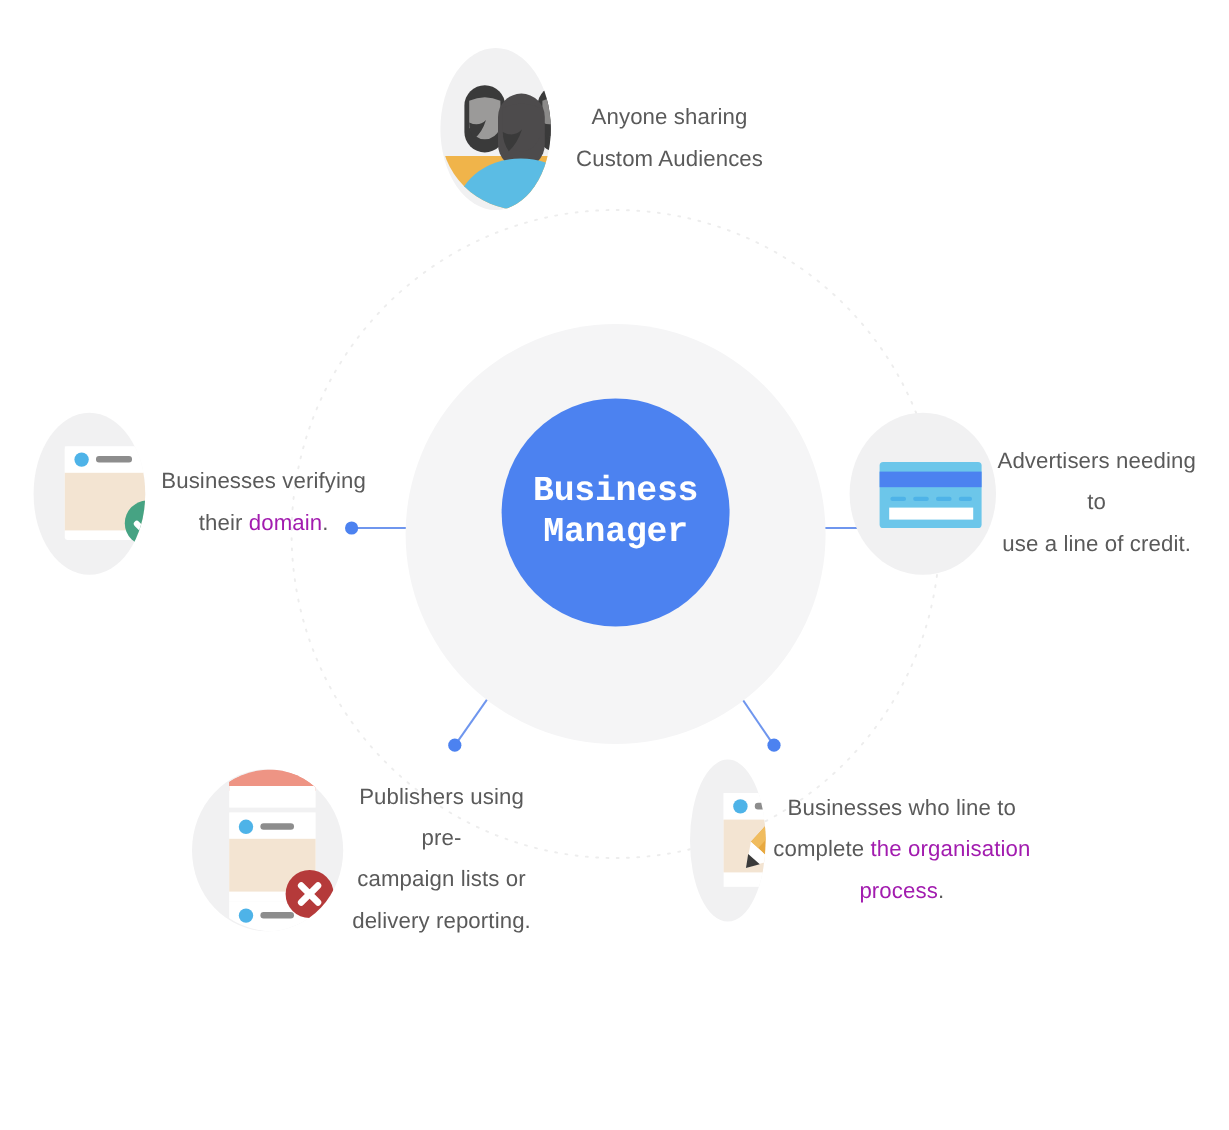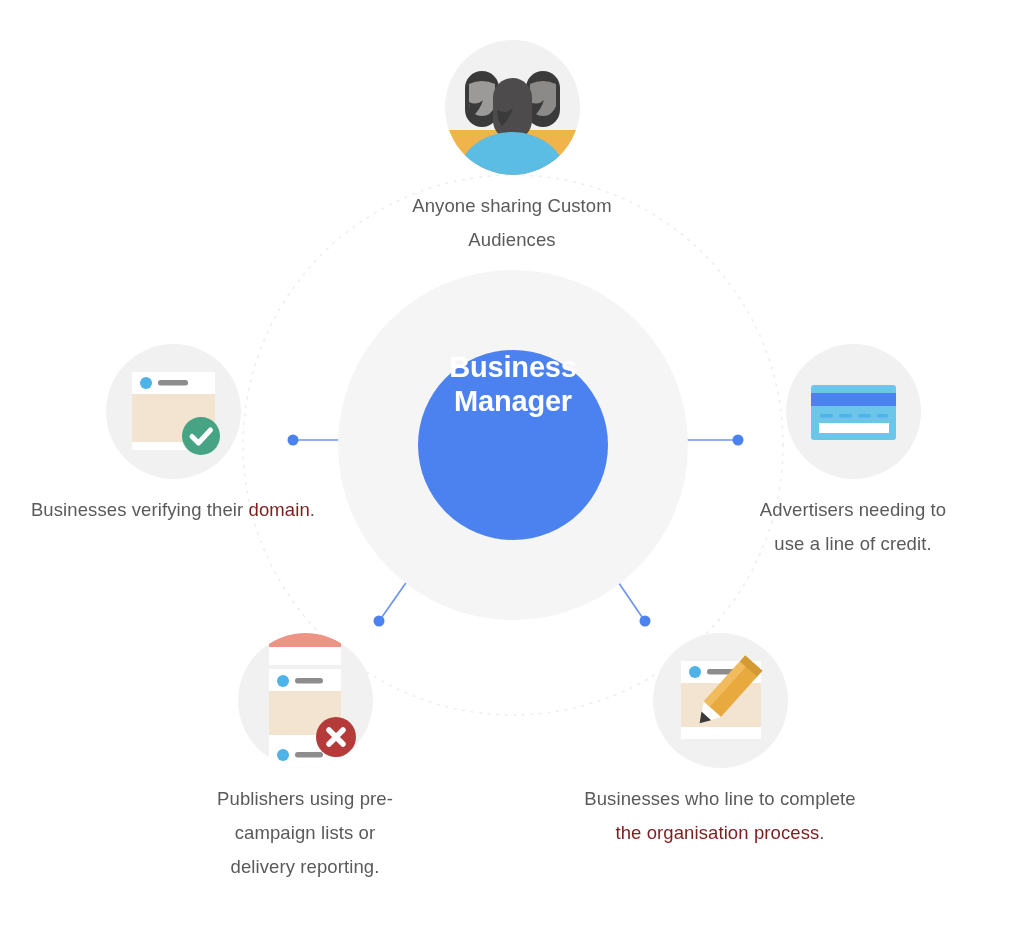--- a/index.html
+++ b/index.html
@@ -34,65 +34,65 @@
     left: 338px;
     top: 270px;
     width: 350px;
     height: 350px;
     border-radius: 50%;
     background: #f5f5f6;
   }
   .hub {
     position: absolute;
     left: 418px;
-    top: 350px;
+    top: 332px;
     width: 190px;
     height: 190px;
     border-radius: 50%;
     background: #4c82f0;
     display: flex;
-    align-items: flex-start;
+    align-items: center;
     justify-content: center;
     text-align: center;
+    font-family: Liberation Mono, monospace;
   }
   .hub-label {
     color: #ffffff;
     font-size: 29px;
     font-weight: bold;
     line-height: 1.18;
     letter-spacing: -0.2px;
     white-space: pre-line;
   }
 
   
   .node {
     position: absolute;
     width: 290px;
     display: flex;
-    flex-direction: column;
     align-items: center;
   }
   .icon-circle {
     width: 135px;
     height: 135px;
     border-radius: 50%;
     background: #f1f1f2;
     position: relative;
     overflow: hidden;
   }
   .node-caption {
     margin-top: 14px;
     font-size: 18.5px;
     line-height: 1.85;
     text-align: center;
     color: #5a5a5a;
     letter-spacing: 0.1px;
   }
   .link {
-    color: #7f1d1d;
+    color: #a21caf;
   }
 
   .node-top    { left: 367px; top: 40px;  }
   .node-left   { left: 28px;  top: 344px; }
   .node-right  { left: 708px; top: 344px; }
   .node-bl     { left: 160px; top: 633px; }
   .node-br     { left: 575px; top: 633px; }
 
   .icon-art {
     position: absolute;

